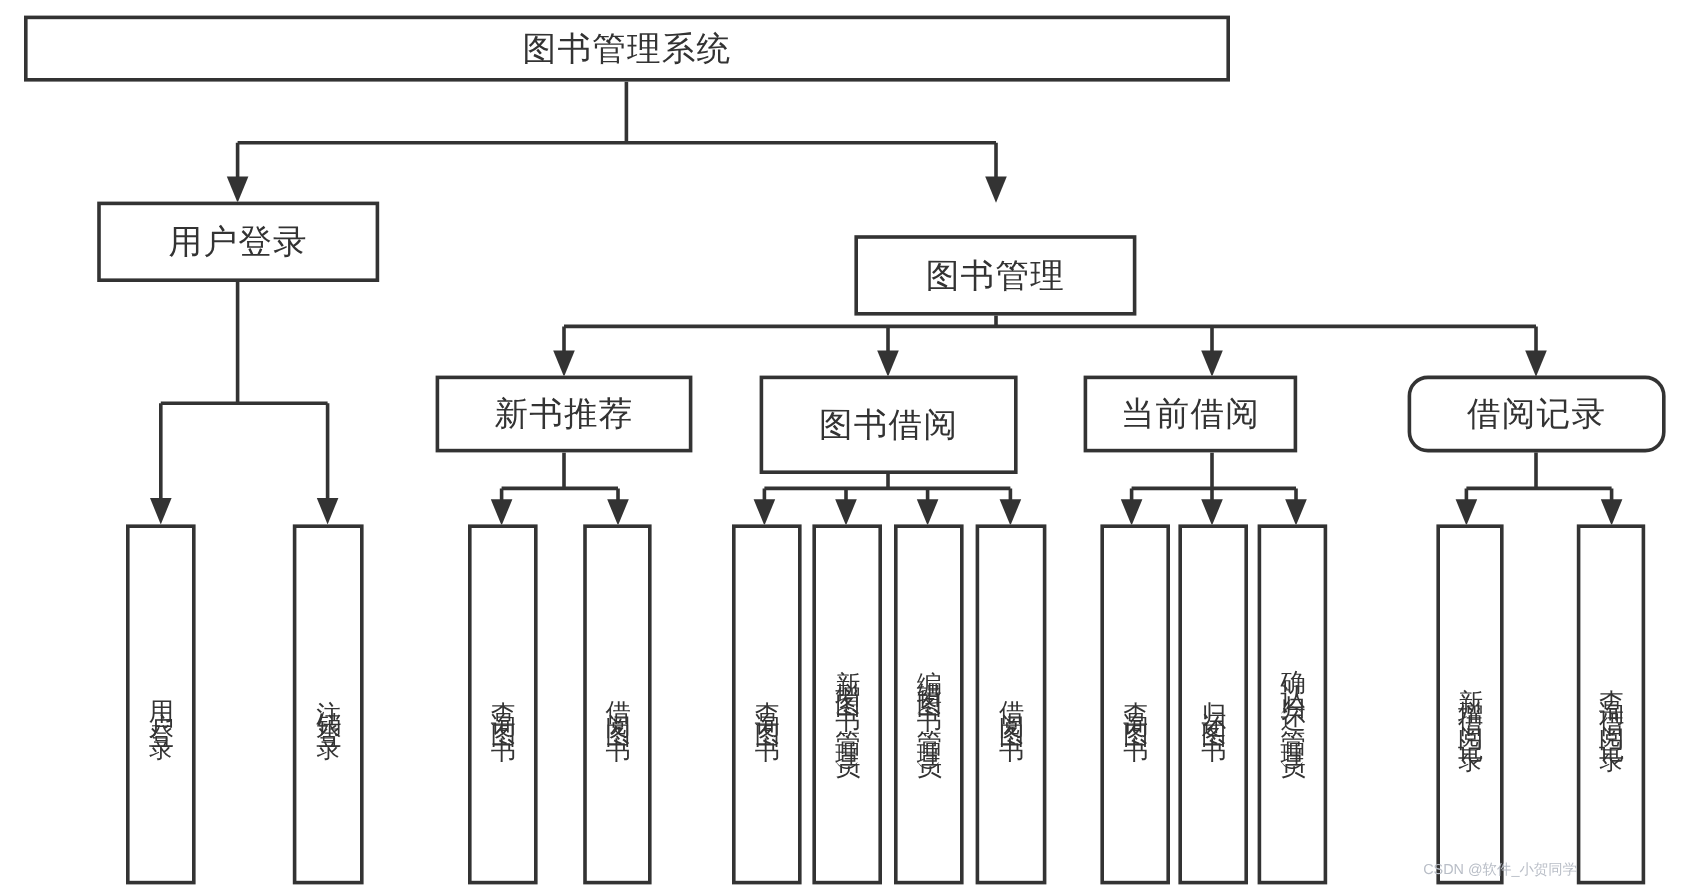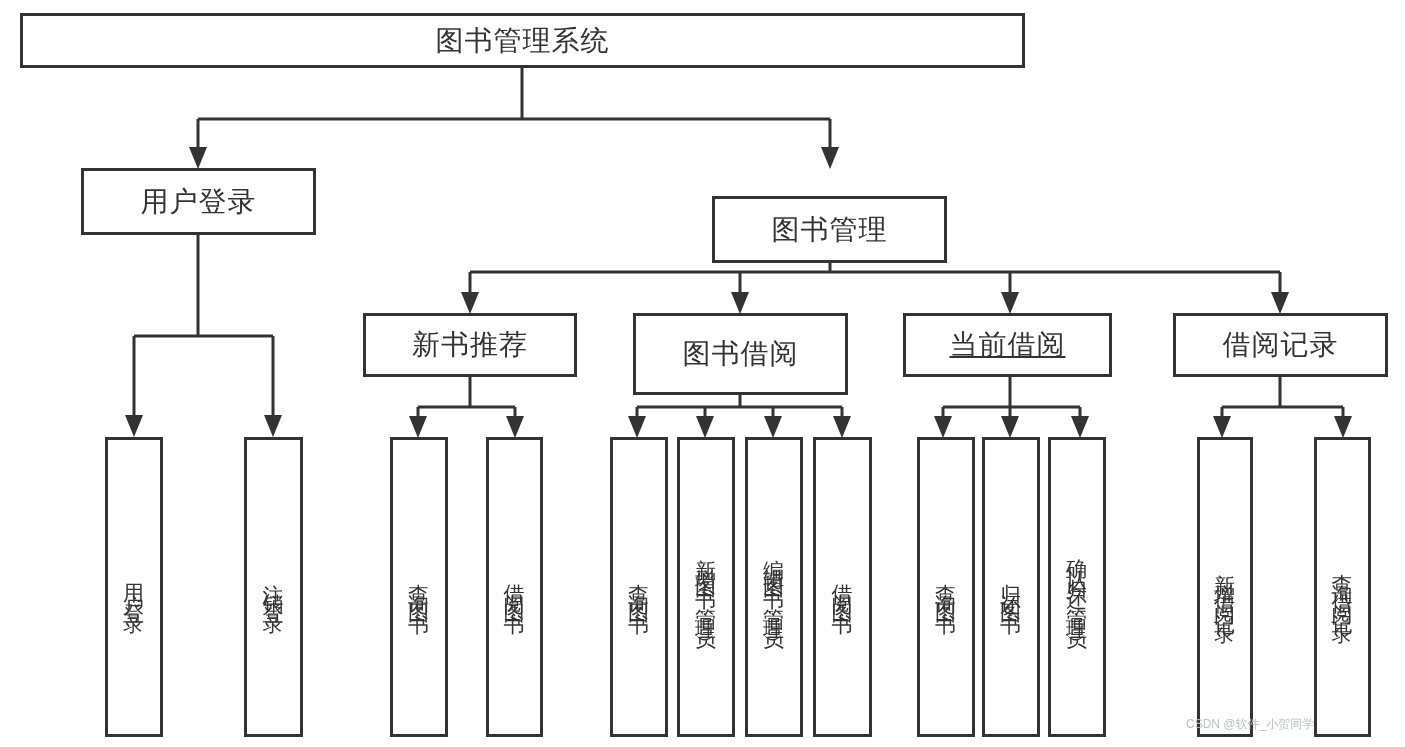--- a/index.html
+++ b/index.html
@@ -119,22 +119,22 @@
     </g>
   </svg>
 
   <div class="box" style="left:20px; top:13px; width:1005px; height:55px;">图书管理系统</div>
 
   <div class="box" style="left:81px; top:168px; width:235px; height:67px;">用户登录</div>
   <div class="box" style="left:712px; top:168px; width:235px; height:67px;margin-top:28px;">图书管理</div>
 
   <div class="box" style="left:363px; top:313px; width:214px; height:64px;">新书推荐</div>
   <div class="box" style="left:633px; top:313px; width:215px; height:82px;">图书借阅</div>
-  <div class="box" style="left:903px; top:313px; width:209px; height:64px;text-decoration:underline;">当前借阅</div>
-  <div class="box" style="left:1173px; top:313px; width:215px; height:64px;">借阅记录</div>
+  <div class="box" style="left:903px; top:313px; width:178px; height:64px;">当前借阅</div>
+  <div class="box" style="left:1173px; top:313px; width:215px; height:64px;border-radius:17px;">借阅记录</div>
 
   <div class="leaf" style="left:105px; width:58px;">用户登录</div>
   <div class="leaf" style="left:244px; width:59px;">注销登录</div>
 
   <div class="leaf" style="left:390px; width:58px;">查询图书</div>
   <div class="leaf" style="left:486px; width:57px;">借阅图书</div>
 
   <div class="leaf" style="left:610px; width:58px;">查询图书</div>
   <div class="leaf" style="left:677px; width:58px;">新增图书（管理员）</div>
   <div class="leaf" style="left:745px; width:58px;">编辑图书（管理员）</div>

